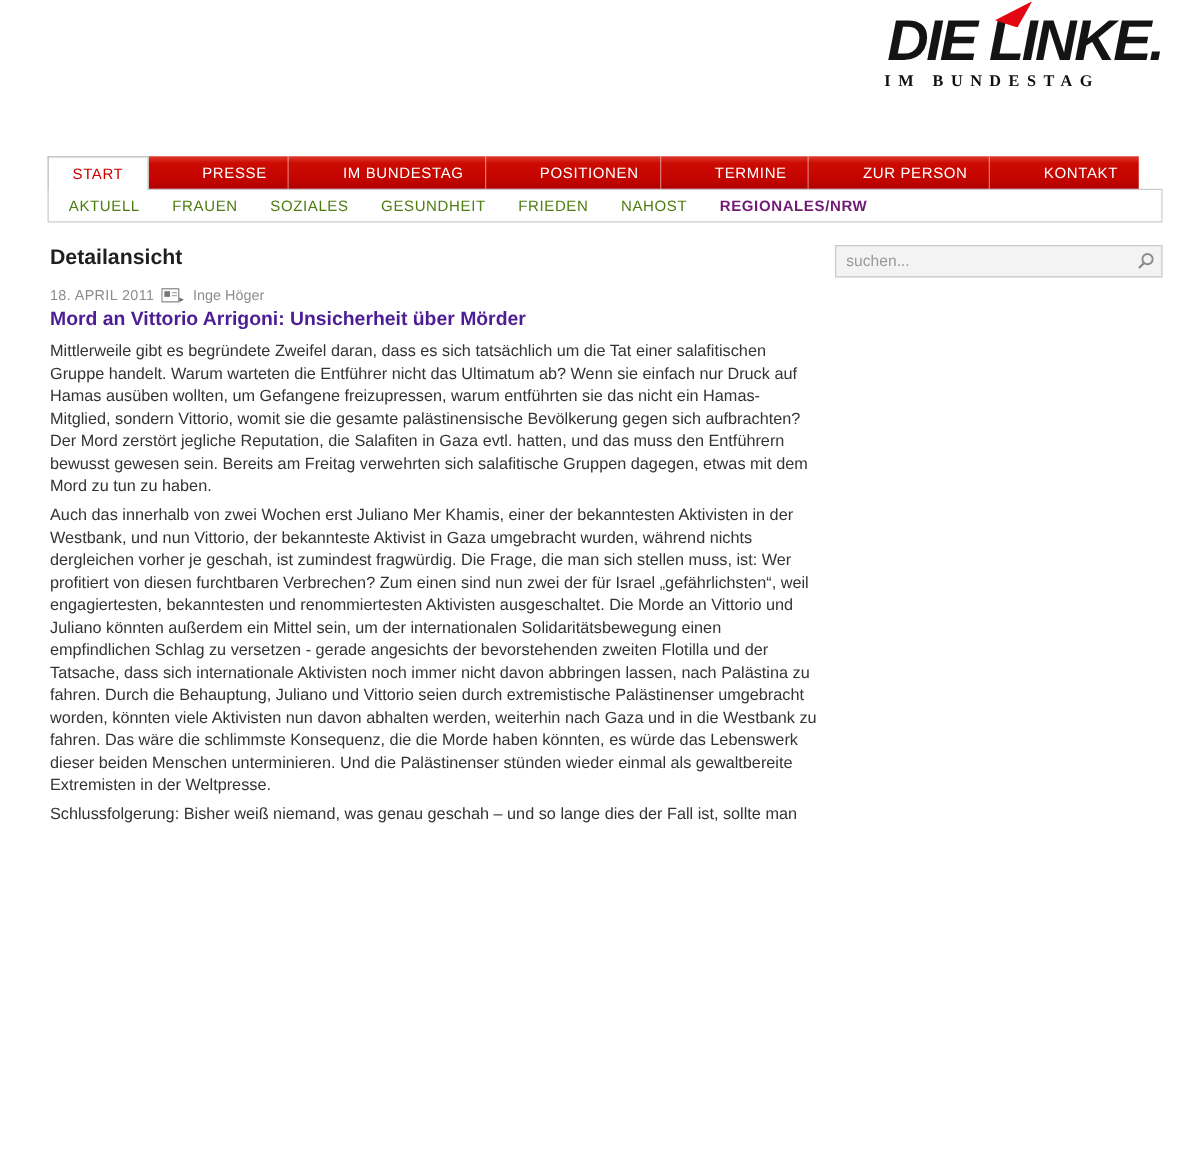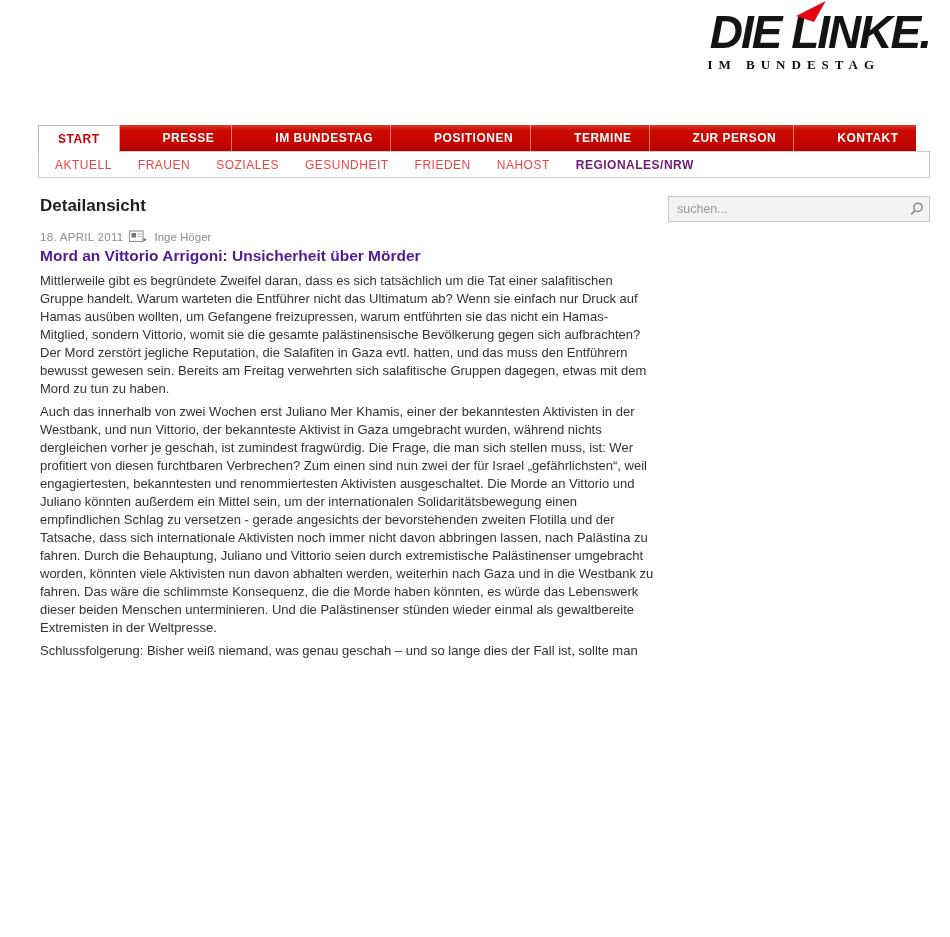--- a/index.html
+++ b/index.html
@@ -12,30 +12,30 @@
   .logo-title { position:relative; display:inline-block; font-size:46px; font-weight:bold; font-style:italic;
                 letter-spacing:-2px; color:#141414; line-height:1.05; font-family:"Liberation Sans", sans-serif; }
   .logo-flag { position:absolute; top:-7px; right:103px; width:31px; height:21px; background:#e30613;
                clip-path:polygon(96% 0, 0 72%, 58% 100%); }
   .logo-sub { margin-top:1px; padding-right:50px; font-family:"Liberation Serif", serif; font-weight:bold;
               font-size:13px; letter-spacing:6px; color:#111; }
 
   
   .nav-area { position:absolute; top:125px; left:38px; width:892px; }
   .tabs-row { display:flex; height:26px; align-items:stretch; }
-  .tab { display:flex; align-items:center; font-size:12px; font-weight:bold; letter-spacing:.5px;
+  .tab { display:flex; align-items:center; font-size:12px; font-weight:normal; letter-spacing:.5px;
          padding:0 17px; cursor:pointer; white-space:nowrap; }
   .tab.active { background:#fff; color:#cc0000; border:1px solid #bbb; border-bottom:none;
                 position:relative; z-index:2; height:27px; margin-bottom:-1px; padding:0 19px; }
   .red-tabs { display:flex; background:linear-gradient(180deg,#dd3a2d 0%,#cc0b02 22%,#c40400 70%,#b00200 100%); }
   .red-tabs .tab { color:#fff; border-left:1px solid rgba(255,255,255,.45);padding-left:43px; }
   .red-tabs .tab:first-child { border-left:none; }
   .subnav { border:1px solid #ccc; background:#fff; height:27px; display:flex; align-items:center;
             padding-left:16px; gap:26px; }
-  .subnav-item { font-size:12px; color:#ef4444; letter-spacing:.5px; cursor:pointer; white-space:nowrap; }
+  .subnav-item { font-size:12px; color:#4d7c0f; letter-spacing:.5px; cursor:pointer; white-space:nowrap; }
   .subnav-item.active { color:#701a75; font-weight:bold; }
 
   
   .search-box { position:absolute; top:196px; left:668px; width:262px; height:26px; border:1px solid #c9c9c9;
                 background:#f3f3f3; display:flex; align-items:center; }
   .search-input { flex:1; border:none; background:transparent; outline:none; font-size:12.5px; color:#8b5cf6;
                   padding:0 8px; font-family:"Liberation Sans", sans-serif; }
   .search-input::placeholder { color:#999; }
   .search-btn { width:26px; height:24px; display:flex; align-items:center; justify-content:center; cursor:pointer; }
 

